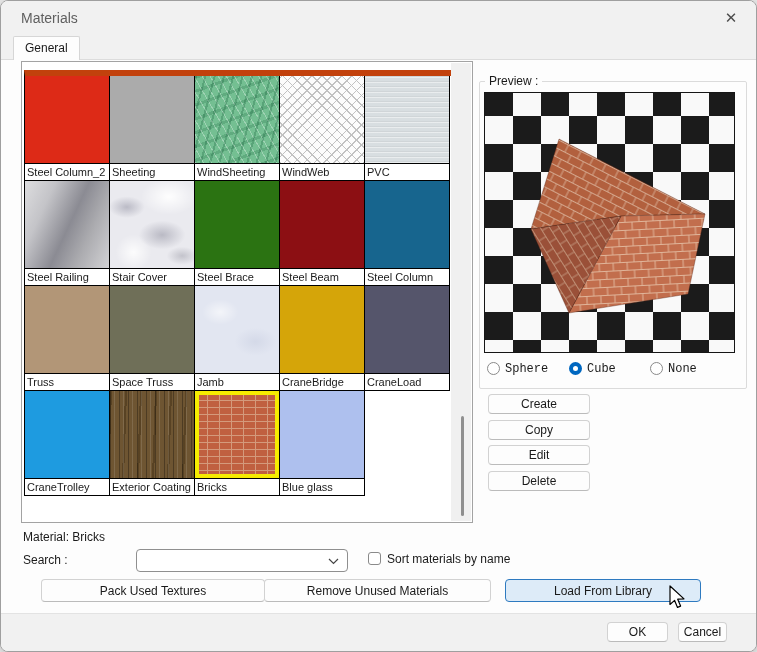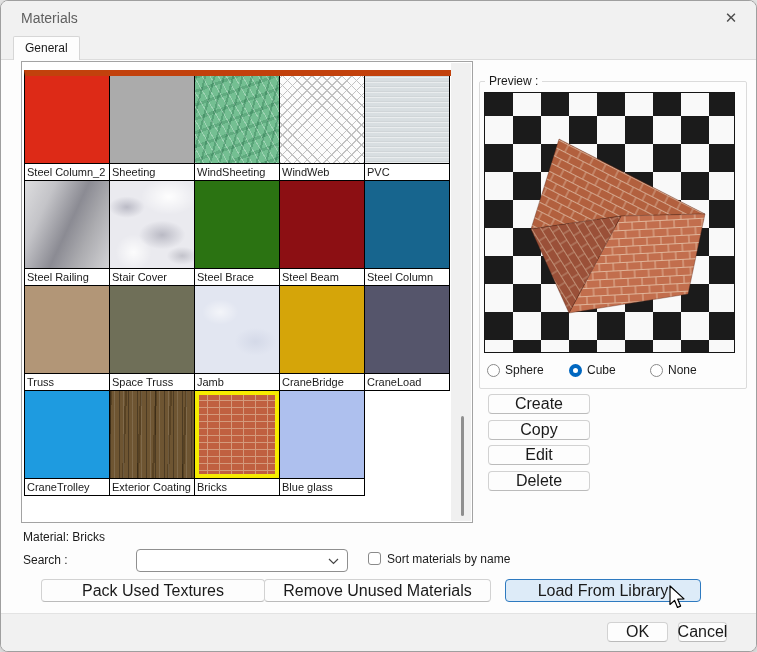--- a/index.html
+++ b/index.html
@@ -59,27 +59,27 @@
     repeating-linear-gradient(90deg,#d49a7c 0 1px,transparent 1px 12px);}
   
   .groupbox{position:absolute;left:478px;top:80px;width:268px;height:308px;
     border:1px solid #dbdbdb;border-radius:2px;}
   .grouplabel{position:absolute;left:484px;top:73px;background:#fdfdfd;padding:0 4px;z-index:2;}
   .previewbox{position:absolute;left:483px;top:91px;width:251px;height:261px;
     border:1px solid #161616;overflow:hidden;
     background:conic-gradient(#f9f9f9 0 25%,#1b1b1b 0 50%,#f9f9f9 0 75%,#1b1b1b 0);
     background-size:56px 56px;background-position:0 -5px;}
   .cube-svg{position:absolute;left:0;top:0;}
-  .radio-row-item{position:absolute;top:361px;display:flex;align-items:flex-end;gap:5px;height:15px;}
+  .radio-row-item{position:absolute;top:361px;display:flex;align-items:flex-start;gap:5px;height:15px;font-family:Liberation Mono, monospace;}
   .radio{width:13px;height:13px;border-radius:50%;background:#fff;border:1px solid #8a8a8a;}
   .radio.on{border:4px solid #0067c0;}
   
   .btn{position:absolute;display:flex;align-items:center;justify-content:center;
     background:#fdfdfd;border:1px solid #d2d2d2;border-bottom-color:#bbbbbb;border-radius:4px;
-    font-size:16px;color:#1a1a1a;cursor:default;text-align:right;}
+    font-size:12px;color:#1a1a1a;cursor:default;text-align:right;}
   .sidebtn{left:487px;width:102px;height:20px;}
   .accent-btn{background:#ddebf8;border:1px solid #2e7ac0;border-radius:4px;}
   
   .matlabel{position:absolute;left:22px;top:529px;}
   .searchlabel{position:absolute;left:22px;top:552px;}
   .combo{position:absolute;left:135px;top:548px;width:212px;height:23px;background:#fff;
     border:1px solid #8f8f8f;border-radius:4px;display:flex;align-items:center;justify-content:flex-end;padding-right:8px;}
   .checkbox{position:absolute;left:367px;top:551px;width:13px;height:13px;background:#fff;
     border:1px solid #8a8a8a;border-radius:3px;}
   .cblabel{position:absolute;left:386px;top:551px;}

